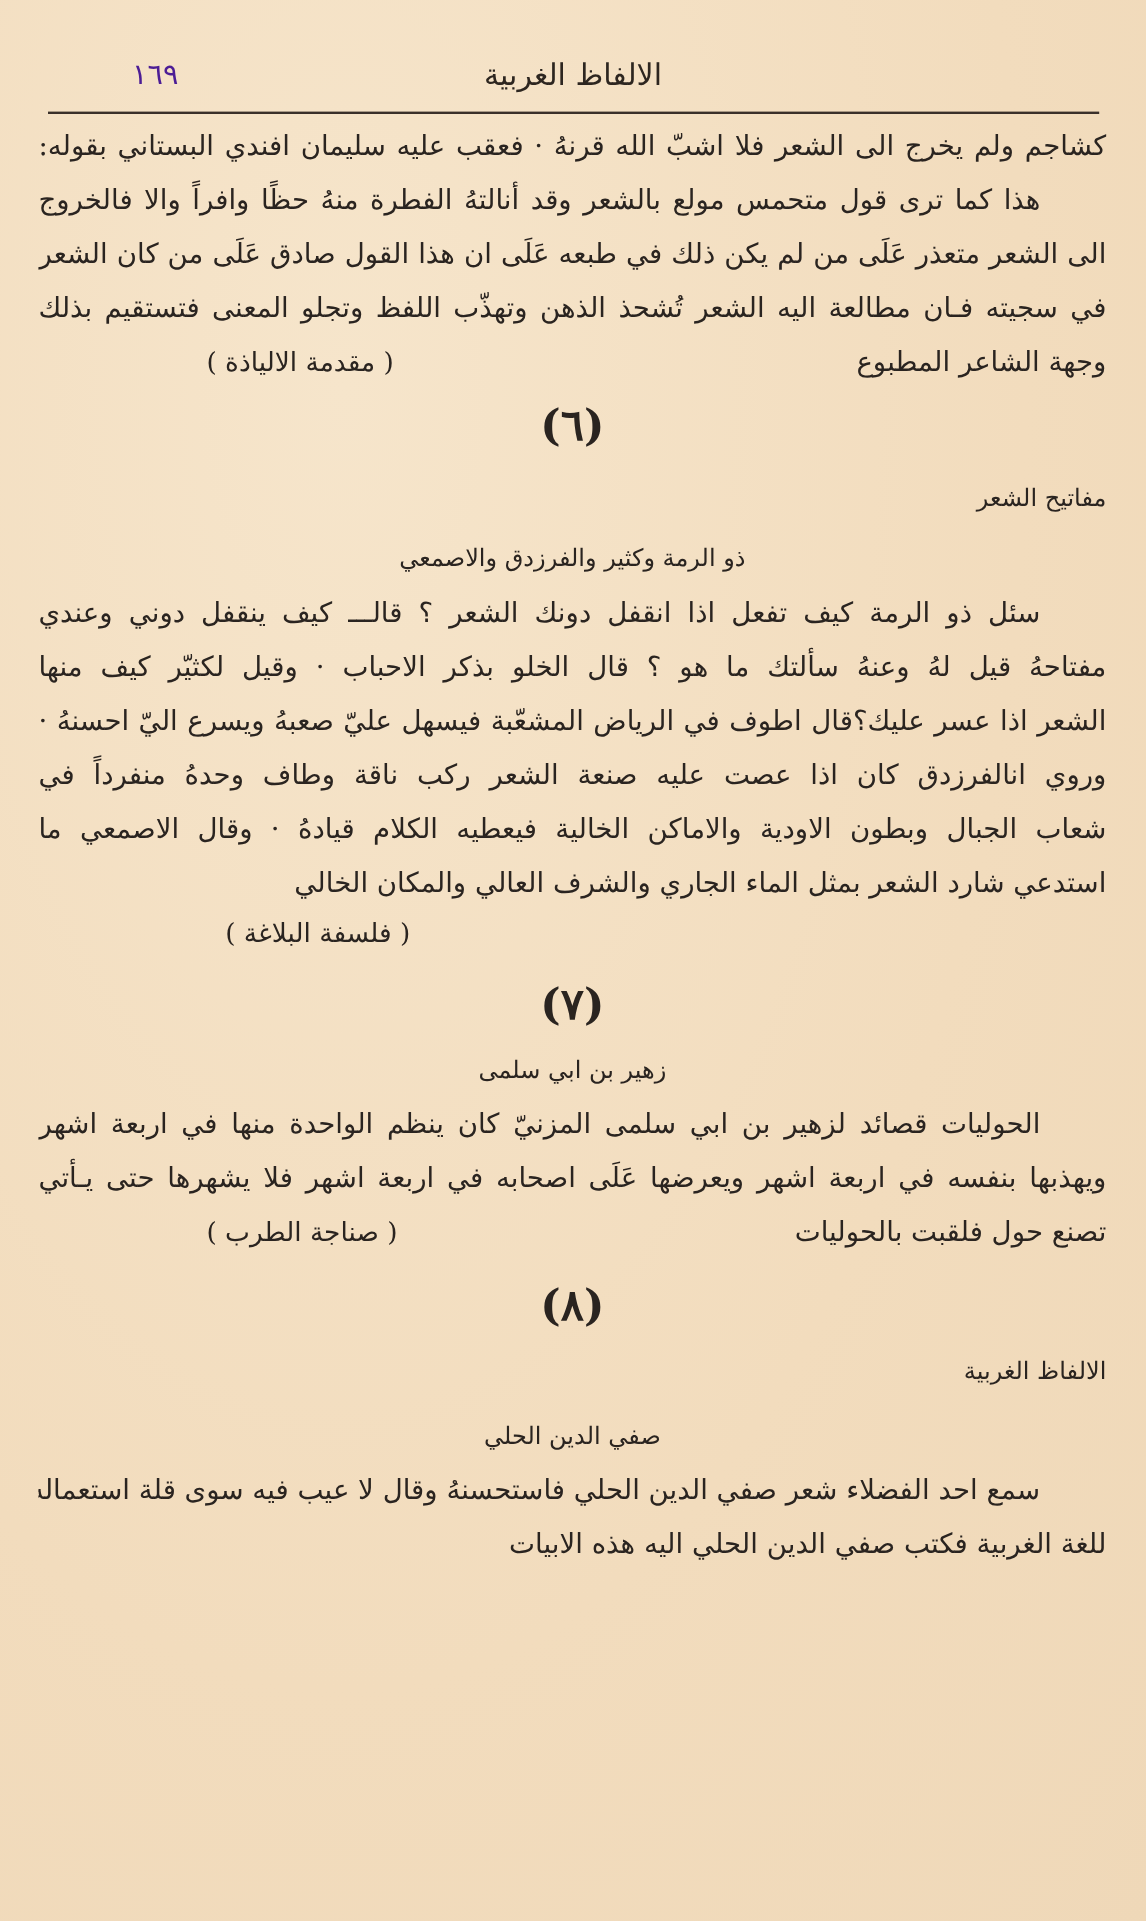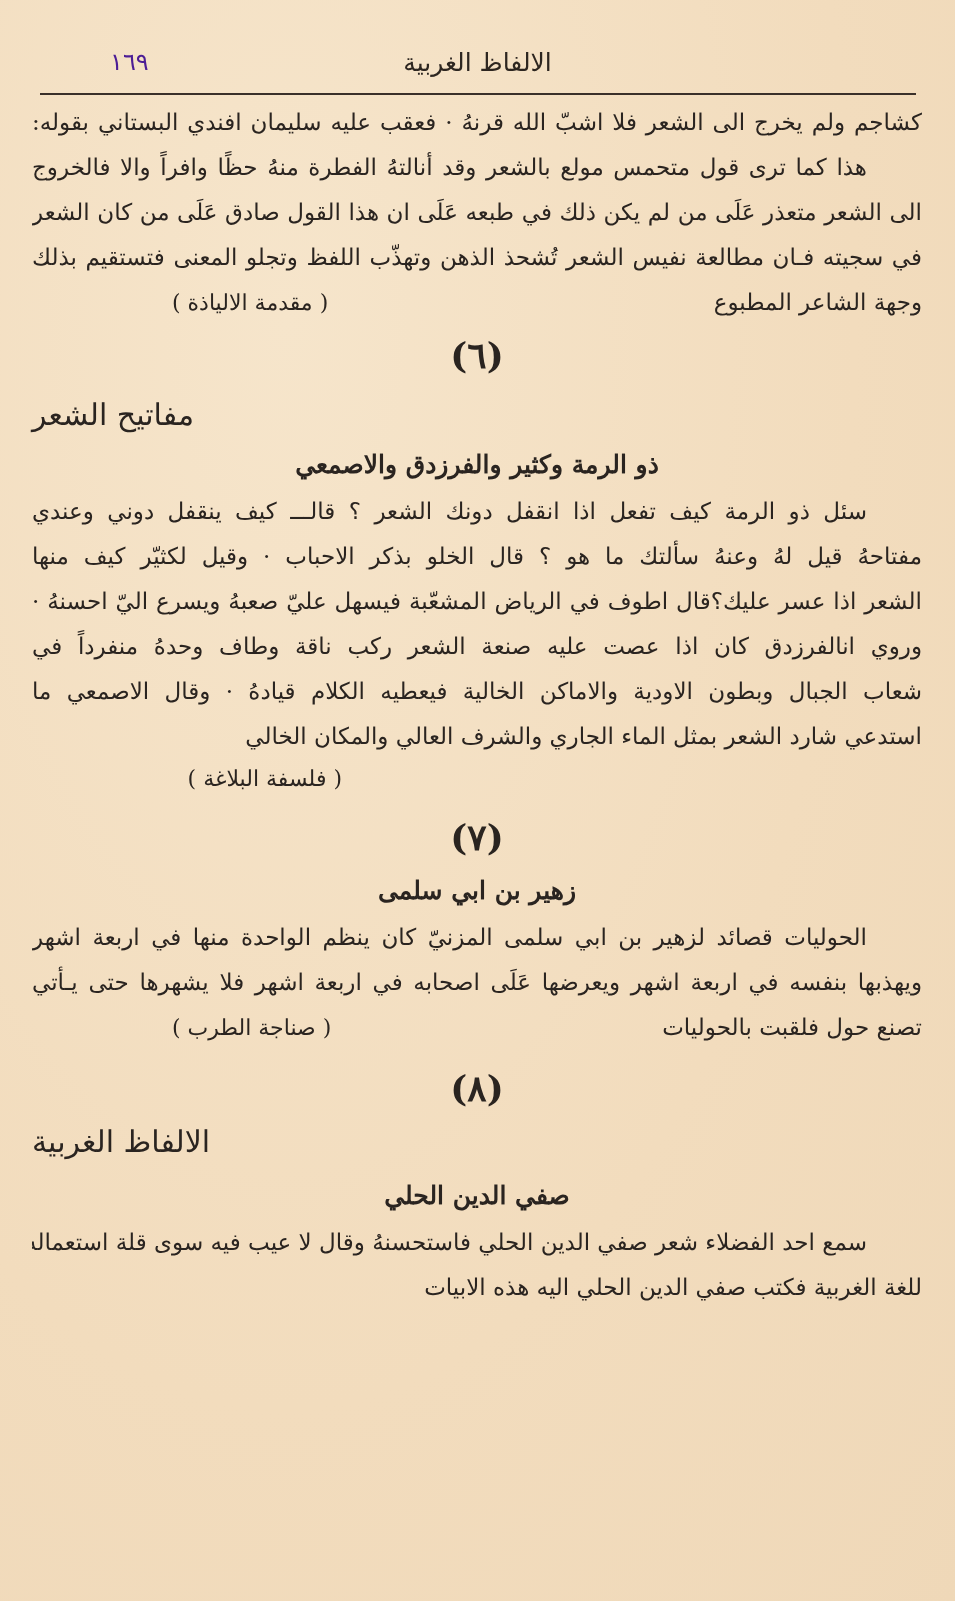--- a/index.html
+++ b/index.html
@@ -38,41 +38,41 @@
     font-size: 23px; line-height: 45px; height: 45px;
     text-align: justify; text-align-last: justify;
     white-space: nowrap; overflow: hidden;
   }
   .para-line.last { text-align-last: right; }
   .para-line.indent { padding-right: 55px; }
   .line-with-source { display: flex; justify-content: space-between; }
   .source { font-size: 22px; padding-left: 140px; }
   .source-alone { font-size: 22px; line-height: 40px; padding-right: 580px; }
   .section-num { text-align: center; font-size: 36px; line-height: 48px; font-weight: bold; }
-  .section-title { text-align: left; font-size: 30px; line-height: 52px; }
-  .section-sub { text-align: center; font-size: 25px; line-height: 48px; font-weight: bold; }
+  .section-title { text-align: right; font-size: 20px; line-height: 52px; }
+  .section-sub { text-align: center; font-size: 20px; line-height: 48px; font-weight: normal; }
 </style>
 </head>
 <body>
 
 <div class="page">
 
   <div class="header">
     <div class="running-title">الالفاظ الغربية</div>
     <div class="page-number">١٦٩</div>
   </div>
   <div class="header-rule"></div>
 
   <div class="body">
 
     <div>
       <div class="para-line">كشاجم ولم يخرج الى الشعر فلا اشبّ الله قرنهُ · فعقب عليه سليمان افندي البستاني بقوله:</div>
       <div class="para-line indent">هذا كما ترى قول متحمس مولع بالشعر وقد أنالتهُ الفطرة منهُ حظًا وافراً والا فالخروج</div>
       <div class="para-line">الى الشعر متعذر عَلَى من لم يكن ذلك في طبعه عَلَى ان هذا القول صادق عَلَى من كان الشعر</div>
-      <div class="para-line">في سجيته فـان مطالعة نفيس الشعر تُشحذ الذهن وتهذّب اللفظ وتجلو المعنى فتستقيم بذلك</div>
+      <div class="para-line">في سجيته فـان مطالعة اليه الشعر تُشحذ الذهن وتهذّب اللفظ وتجلو المعنى فتستقيم بذلك</div>
       <div class="para-line last line-with-source">
         <span>وجهة الشاعر المطبوع</span>
         <span class="source">( مقدمة الالياذة )</span>
       </div>
     </div>
 
     <div style="margin-top:6px;">
       <div class="section-num">(٦)</div>
       <div class="section-title" style="margin-top:10px;">مفاتيح الشعر</div>
       <div class="section-sub">ذو الرمة وكثير والفرزدق والاصمعي</div>

